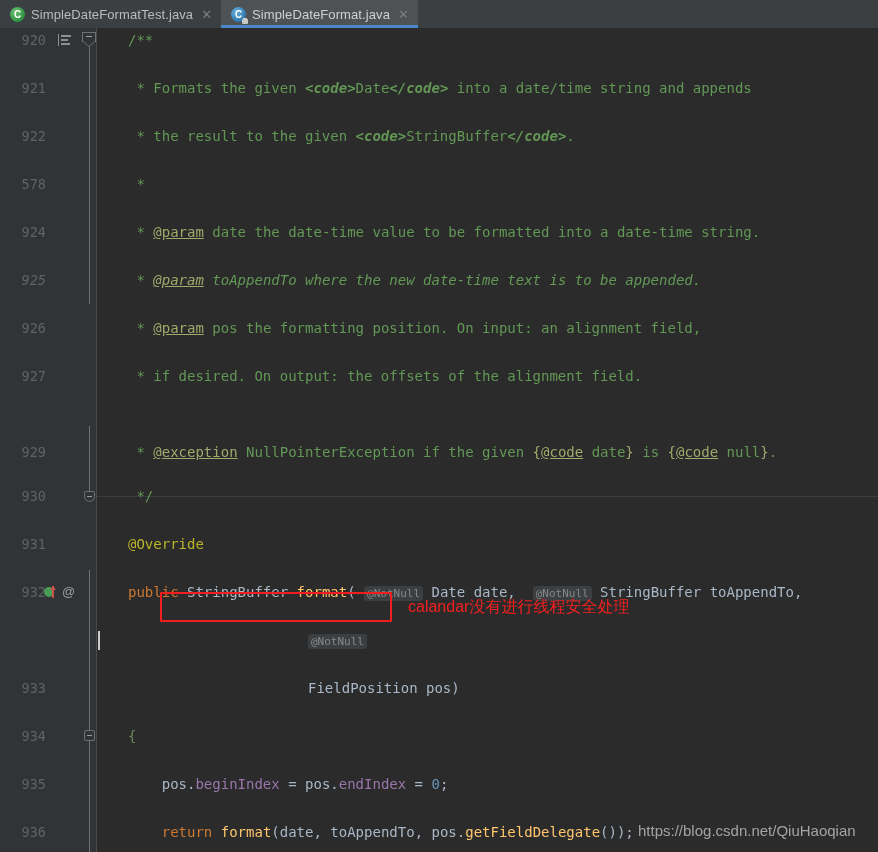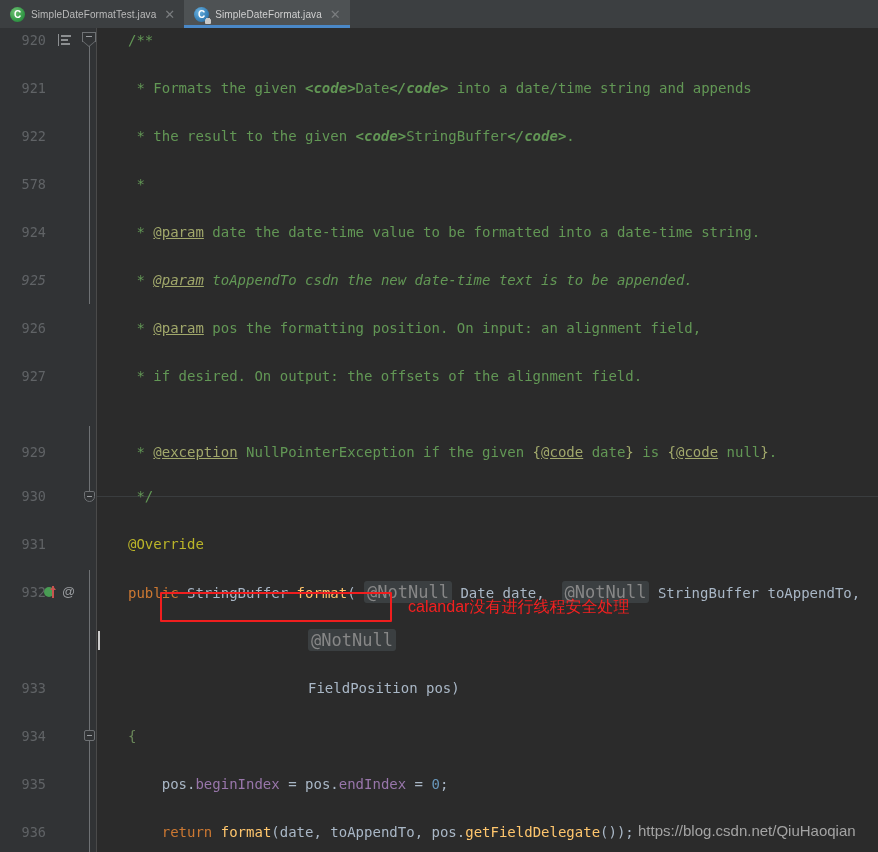--- a/index.html
+++ b/index.html
@@ -45,21 +45,21 @@
   }
   .tab.inactive { background: #3c3f41; }
   .tab.active   { background: #4e5254; }
   .tab.active .tab-underline {
     position: absolute;
     left: 0; right: 0; bottom: 0;
     height: 3px;
     background: #4a88c7;
   }
   .tab-label {
-    font-size: 10px;
+    font-size: 13px;
     color: #bbbbbb;
     white-space: nowrap;
     letter-spacing: 0.1px;
   }
   .tab.active .tab-label { color: #d0d0d0; }
   .tab-close {
     font-size: 13px;
     color: #7a7d7f;
     margin-left: 2px;
     line-height: 1;
@@ -158,21 +158,21 @@
   .c-field    { color: #9876aa; }
   .c-num      { color: #6897bb; }
   .c-punc     { color: #a9b7c6; }
   .c-green    { color: #6a8759; }
 
   .inlay {
     color: #878787;
     background: #3b3f41;
     border-radius: 3px;
     padding: 1px 3px;
-    font-size: 17px;
+    font-size: 11px;
   }
 
   
   .fold {
     position: absolute;
     left: 84px;
     top: 6px;
     width: 11px; height: 11px;
     box-sizing: border-box;
     border: 1px solid #6e7174;
@@ -397,21 +397,21 @@
         <span class="code"><span class="c-doc"> *</span></span>
       </div>
 
       <div class="row" style="top:96px;">
         <span class="lnum">924</span>
         <span class="code"><span class="c-doc"> * </span><span class="c-doctag">@param</span><span class="c-doc"> date the date-time value to be formatted into a date-time string.</span></span>
       </div>
 
       <div class="row" style="top:120px;font-style:italic;">
         <span class="lnum">925</span>
-        <span class="code"><span class="c-doc"> * </span><span class="c-doctag">@param</span><span class="c-doc"> toAppendTo csdn the new date-time text is to be appended.</span></span>
+        <span class="code"><span class="c-doc"> * </span><span class="c-doctag">@param</span><span class="c-doc"> toAppendTo where the new date-time text is to be appended.</span></span>
       </div>
 
       <div class="row" style="top:144px;">
         <span class="lnum">926</span>
         <span class="code"><span class="c-doc"> * </span><span class="c-doctag">@param</span><span class="c-doc"> pos the formatting position. On input: an alignment field,</span></span>
       </div>
 
       <div class="row" style="top:168px;">
         <span class="lnum">927</span>
         <span class="code"><span class="c-doc"> * if desired. On output: the offsets of the alignment field.</span></span>

